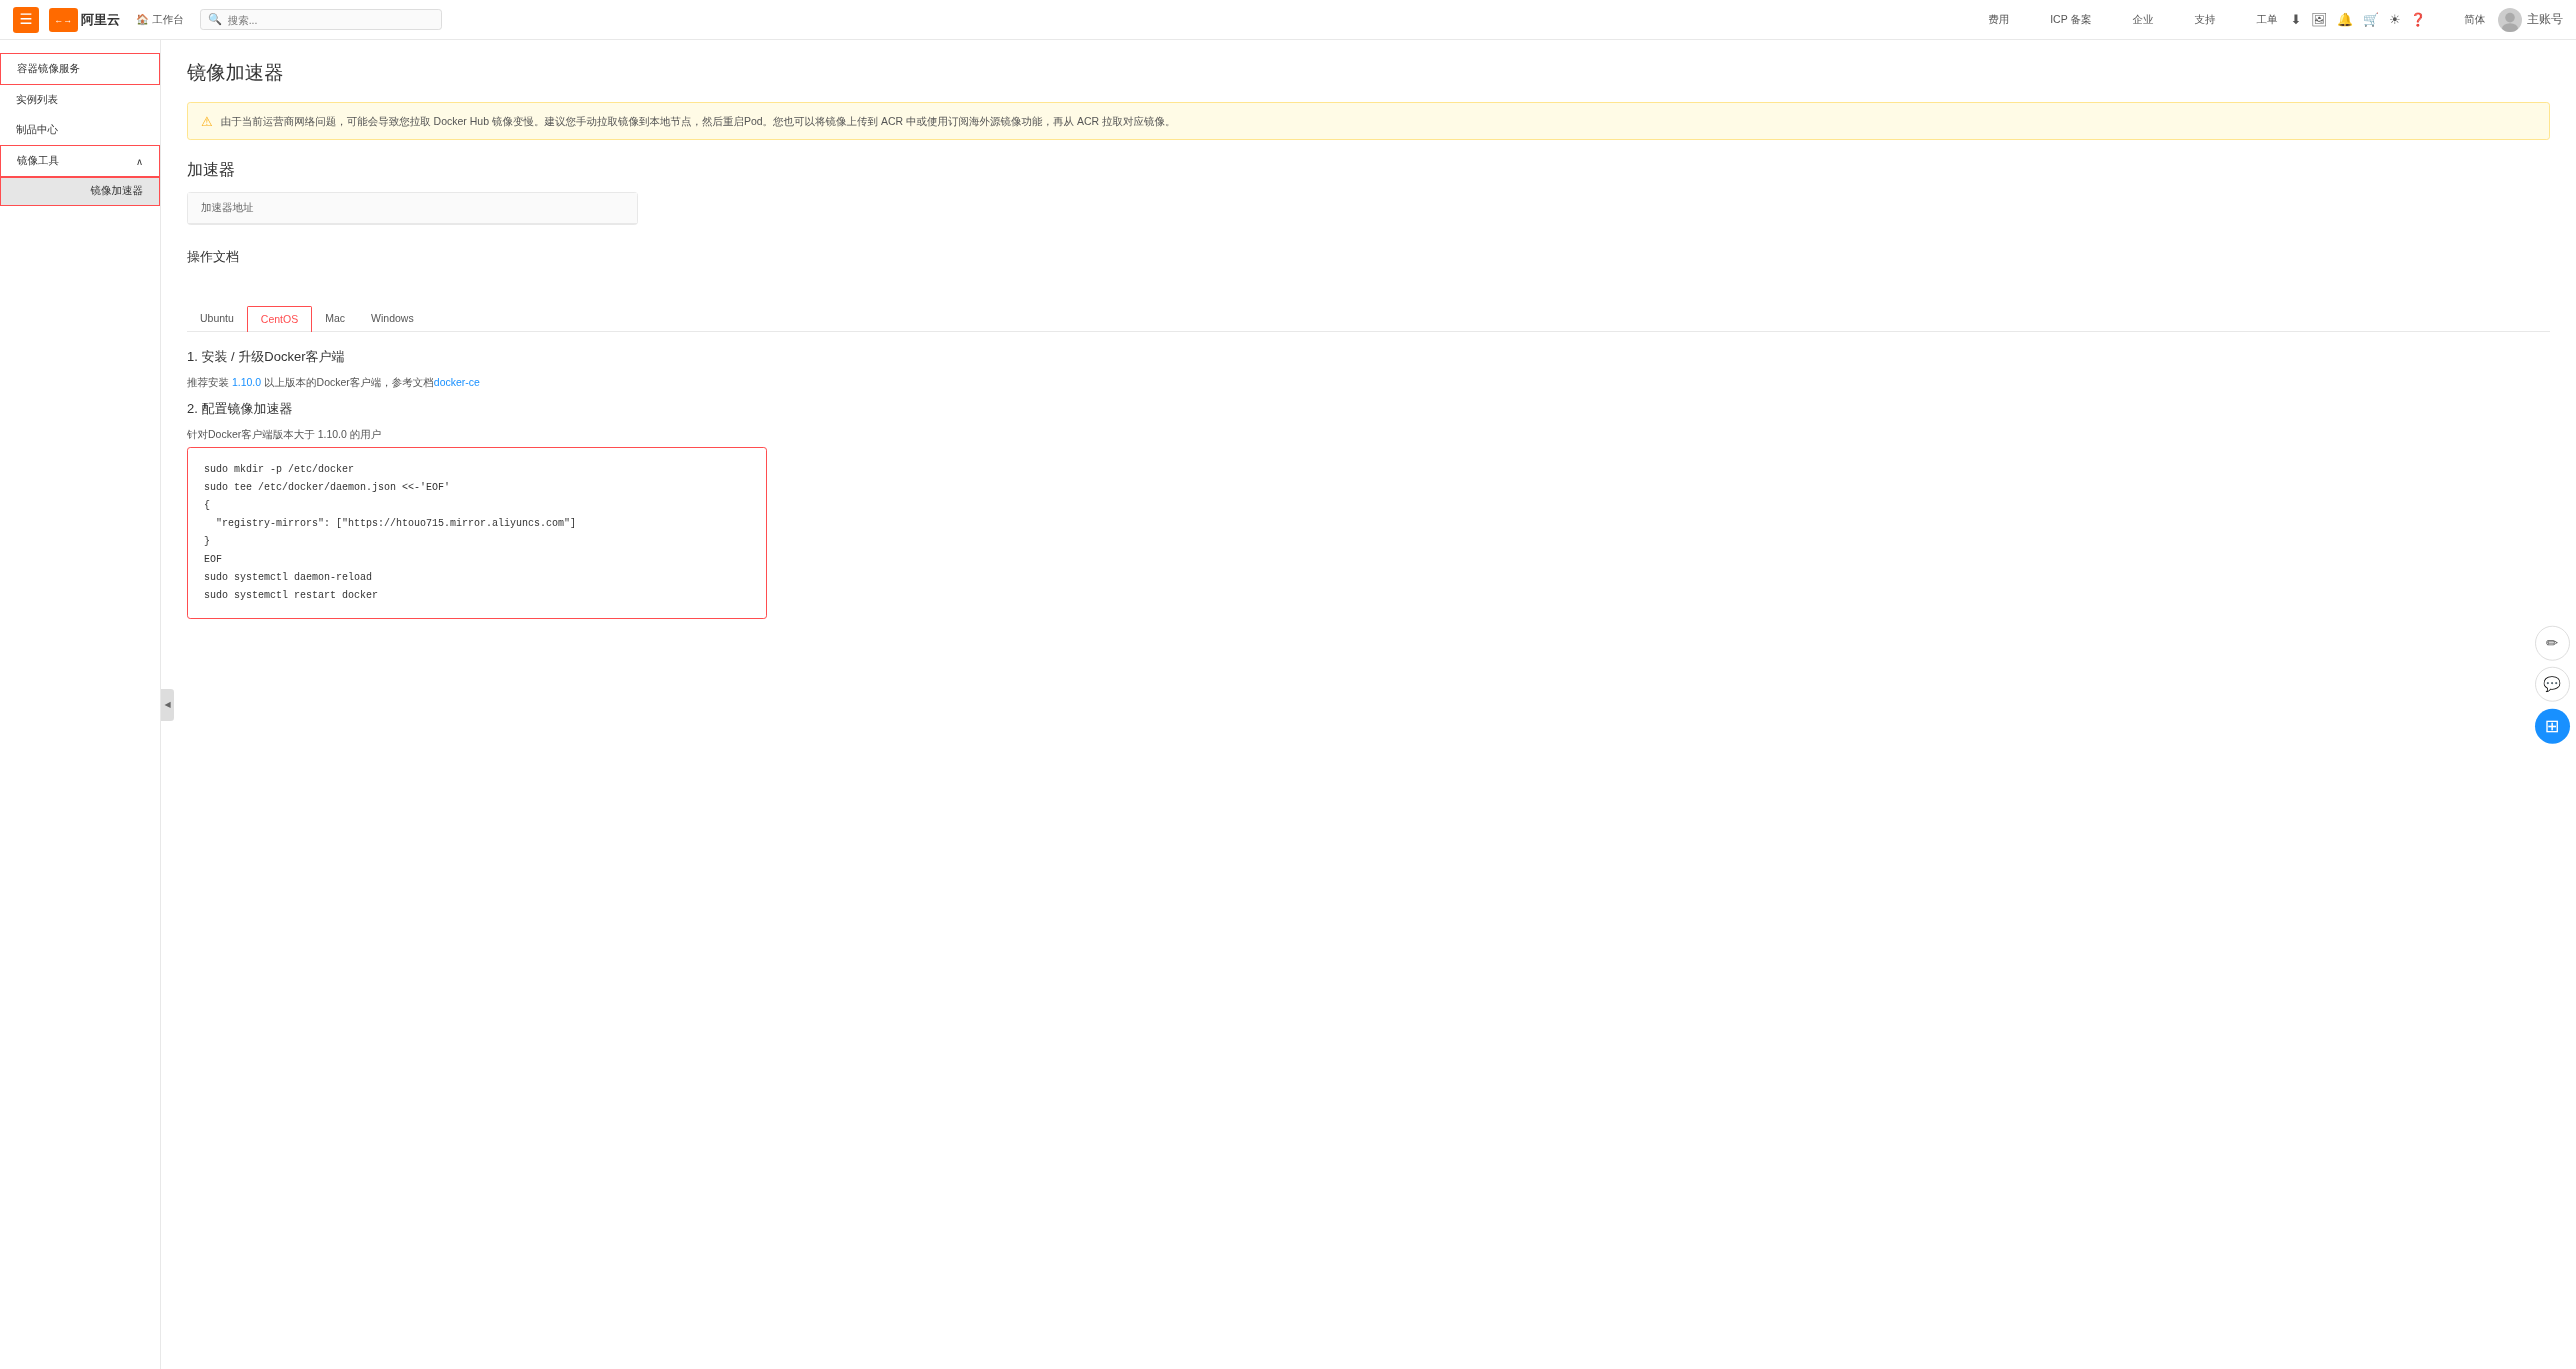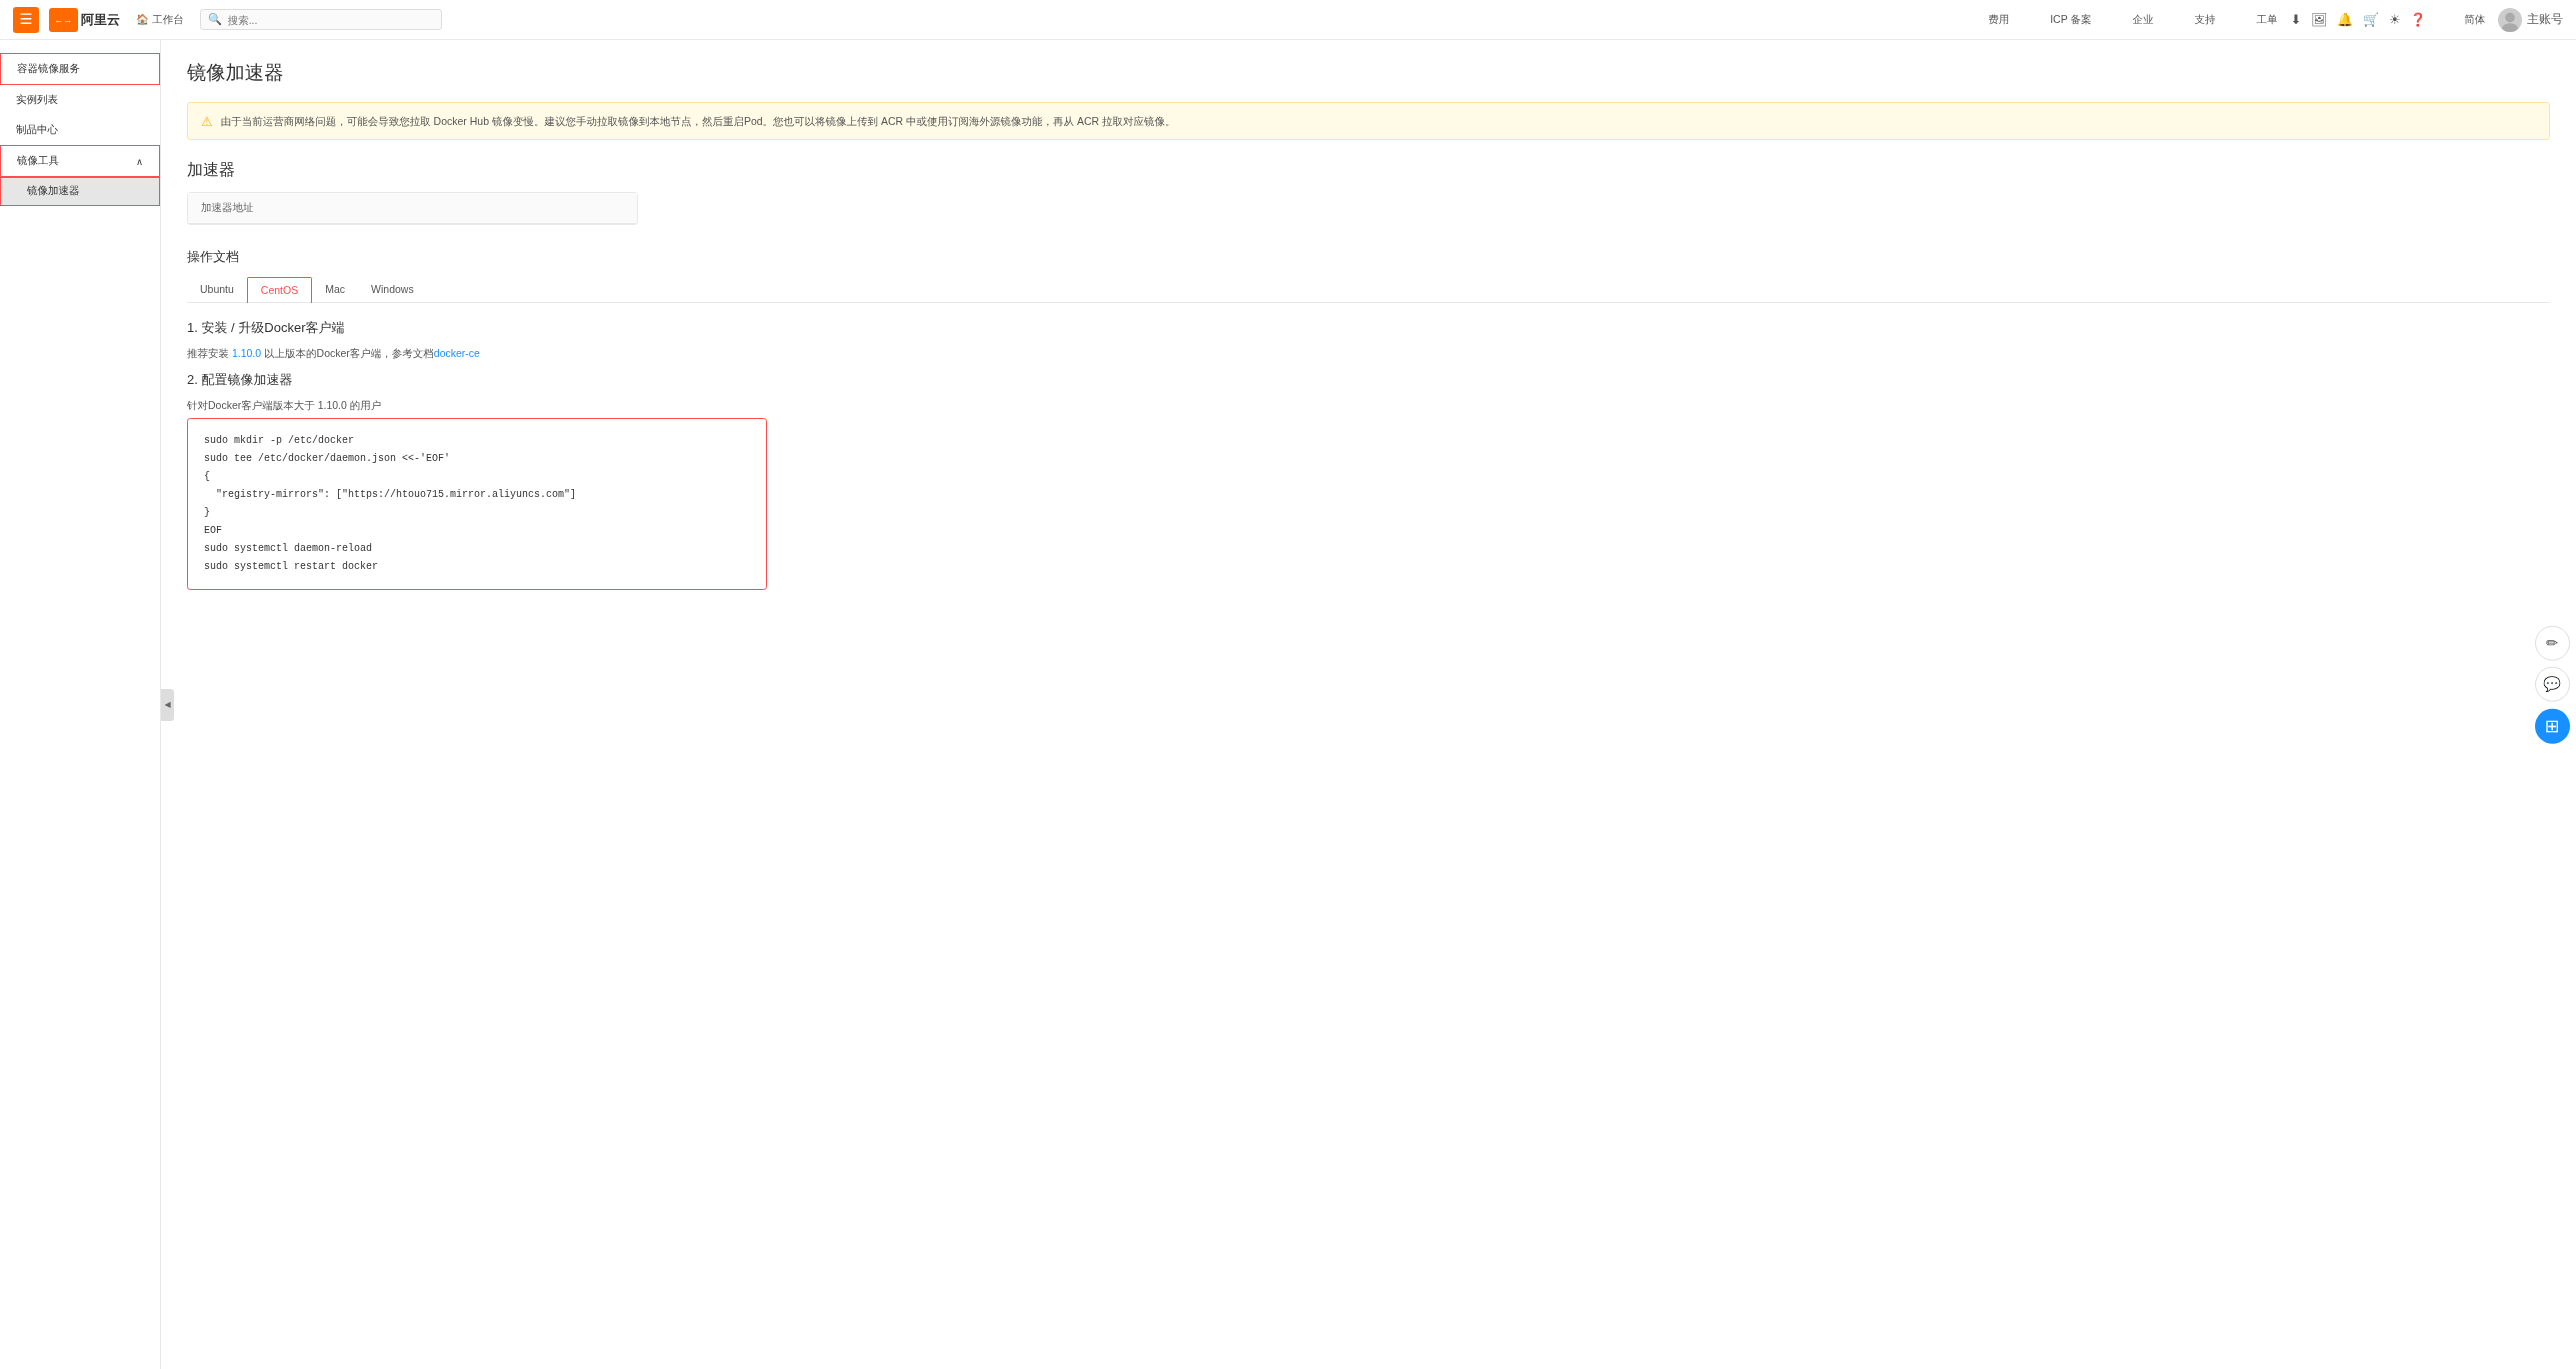--- a/index.html
+++ b/index.html
@@ -85,20 +85,21 @@
     }
 
     
     .sidebar {
       width: 161px;
       background: #fff;
       border-right: 0.8px solid #e8e8e8;
       padding: 13px 0;
       flex-shrink: 0;
       min-height: calc(100vh - 40px);
+      text-align: right;
     }
     .sidebar-item {
       padding: 8px 16px;
       cursor: pointer;
       font-size: 10.5px;
       color: #333;
       display: flex; align-items: center; justify-content: space-between;
     }
     .sidebar-item.highlighted {
       border: 1.6px solid #ff4d4f;
@@ -212,20 +213,21 @@
       border-bottom: 0.8px solid #e8e8e8;
       margin-bottom: 16px;
     }
     .os-tab {
       padding: 6.4px 13px;
       cursor: pointer;
       font-size: 10.5px;
       color: #555;
       border-bottom: 1.6px solid transparent;
       margin-bottom: -0.8px;
+      margin-top: 29px;
     }
     .os-tab.active {
       color: #ff4d4f;
       border-bottom: 1.6px solid #ff4d4f;
       border: 1.6px solid #ff4d4f;
       border-bottom: none;
       border-radius: 1.6px 1.6px 0 0;
     }
 
     

